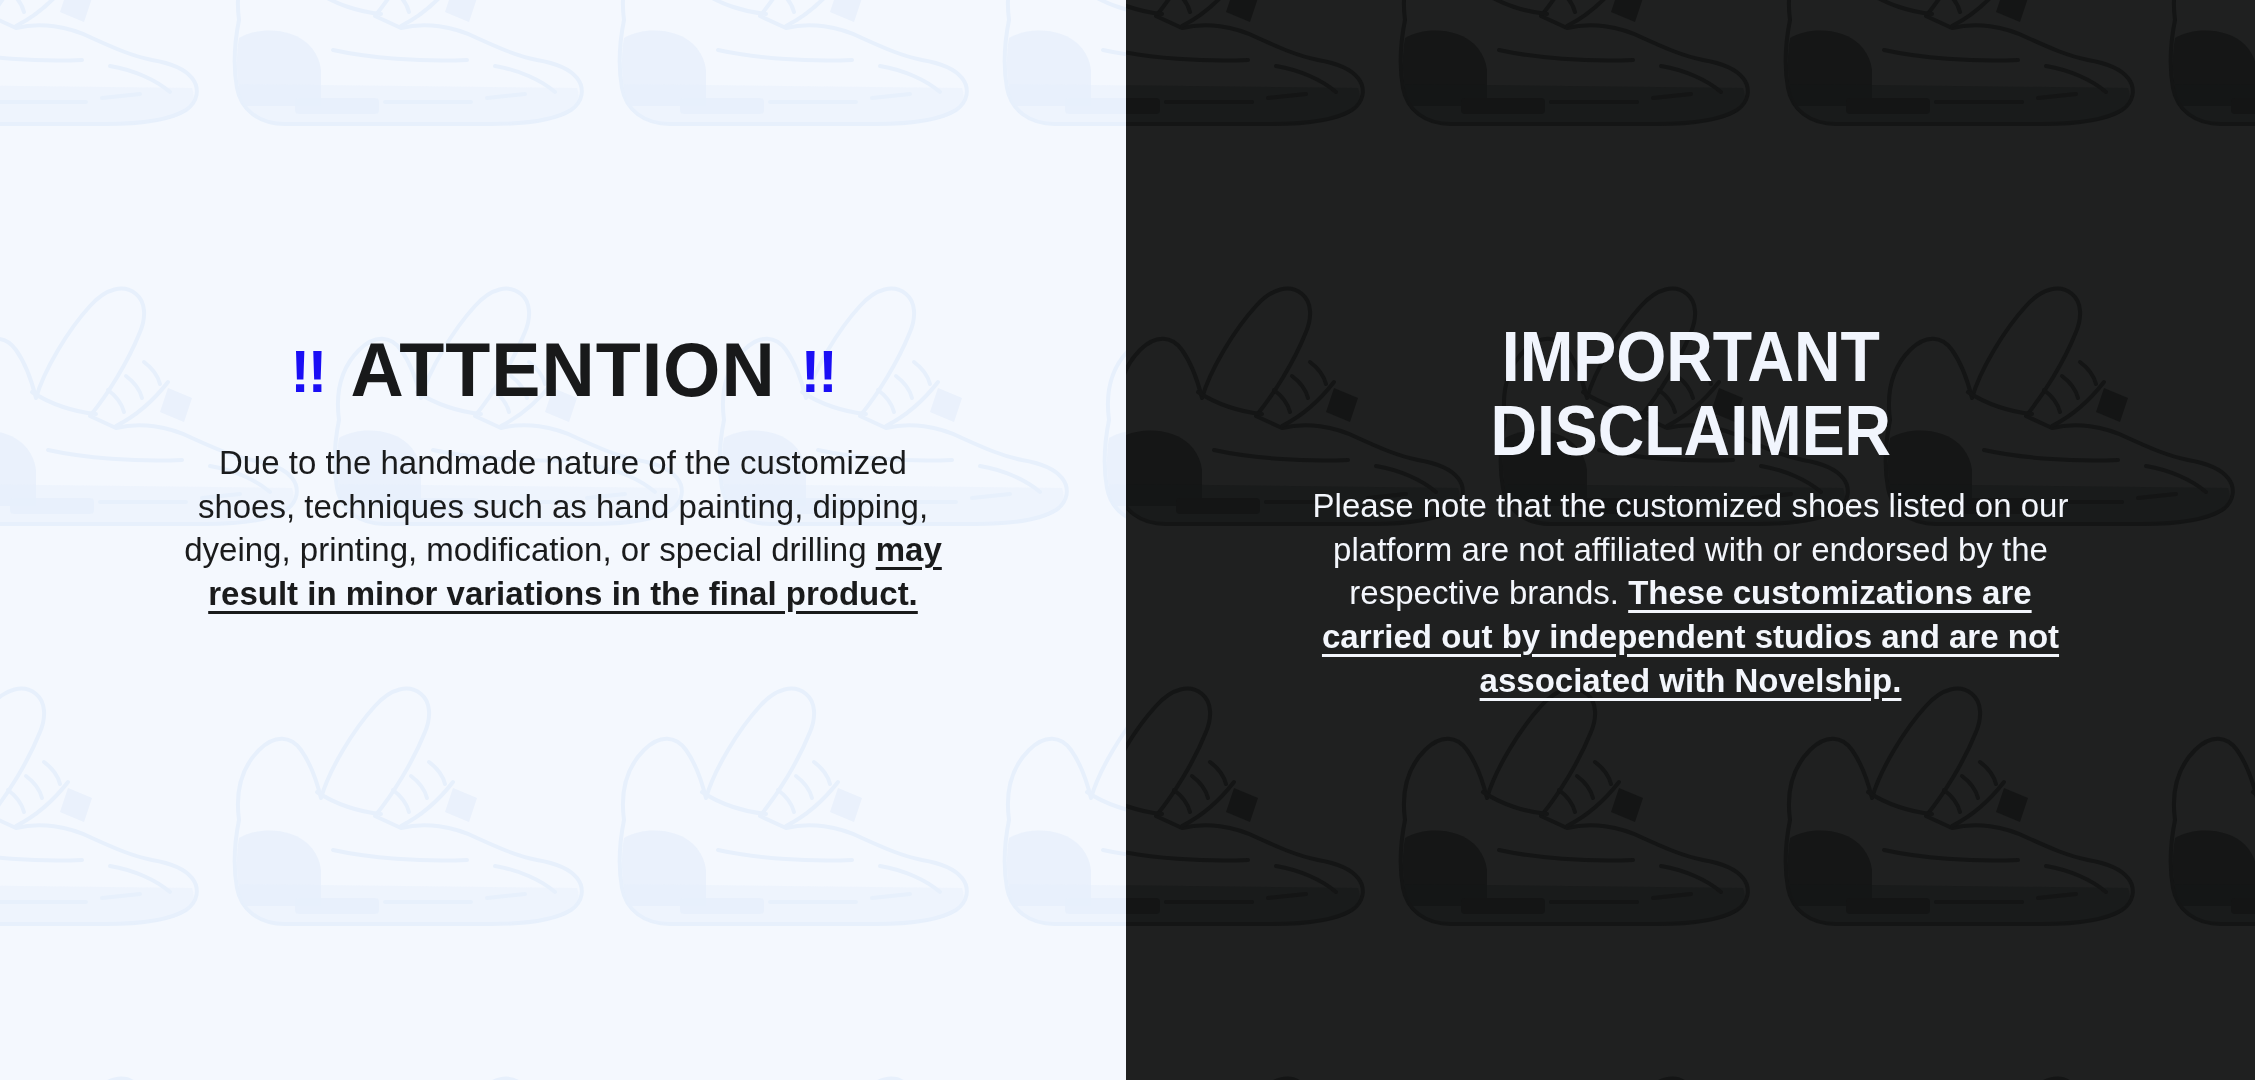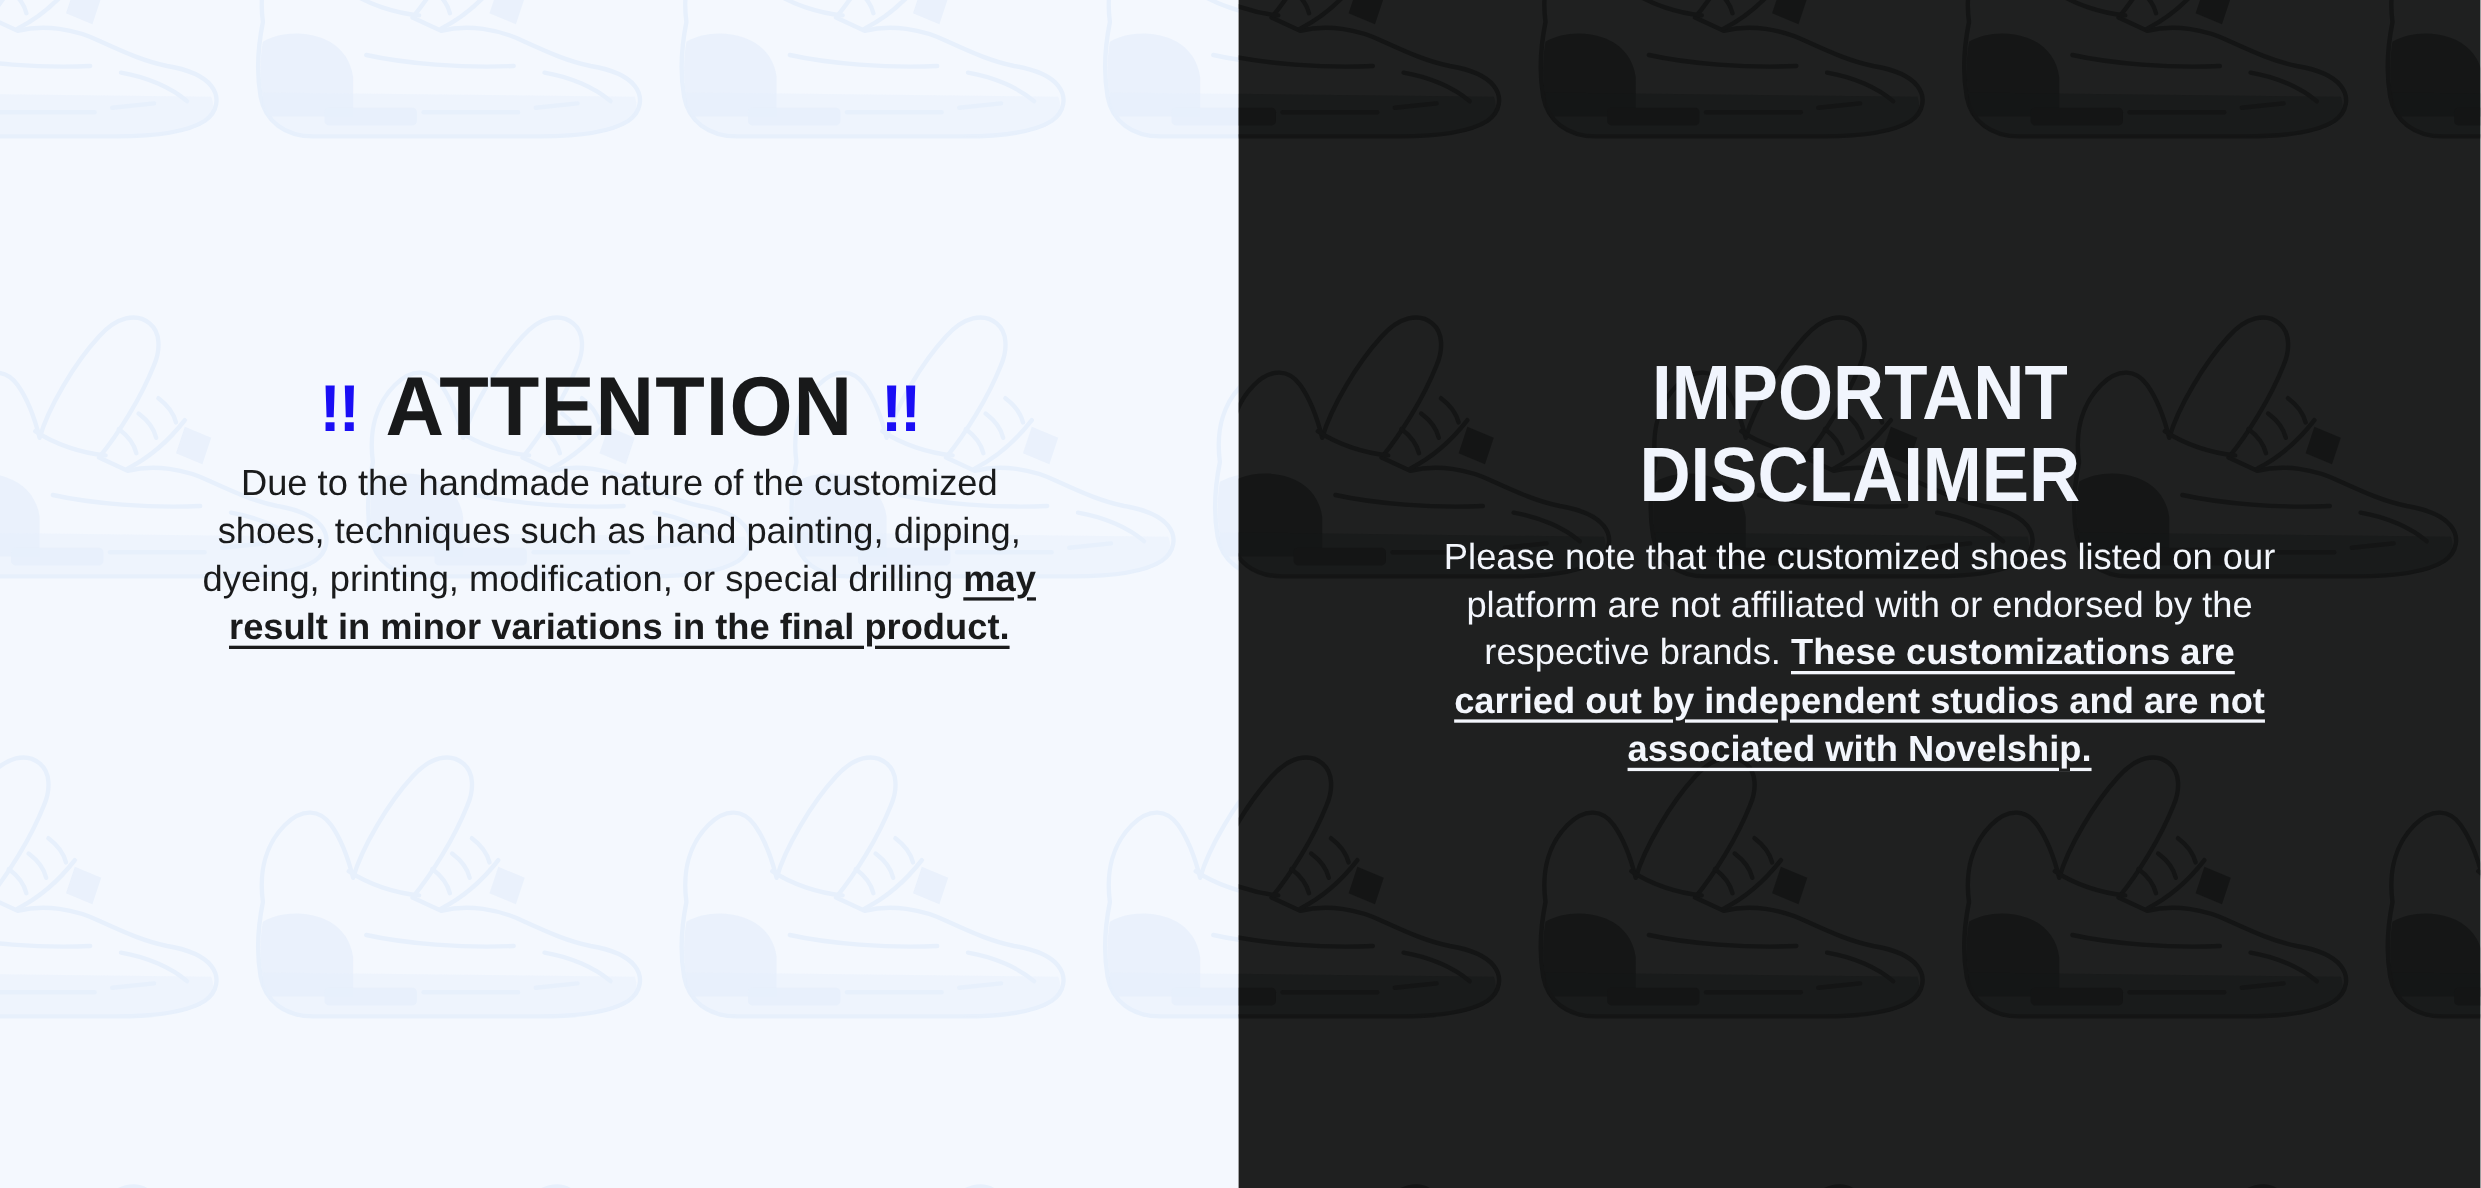--- a/index.html
+++ b/index.html
@@ -65,21 +65,21 @@
     text-align:center;
   }
   .headline-dark .line { display:block; white-space:nowrap; }
 
   
   .body-copy {
     font-size:33px;
     line-height:1.32;
     font-weight:400;
   }
-  .body-light { color:#1a1b1c; margin-top:9px; max-width:760px; }
+  .body-light { color:#1a1b1c; margin-top:33px; max-width:760px; }
   .body-dark  { color:#f3f6fc; margin-top:16px; max-width:790px; }
   .body-copy .emph {
     font-weight:700;
     text-decoration:underline;
     text-decoration-thickness:3px;
     text-underline-offset:6px;
   }
 </style>
 </head>
 <body>

